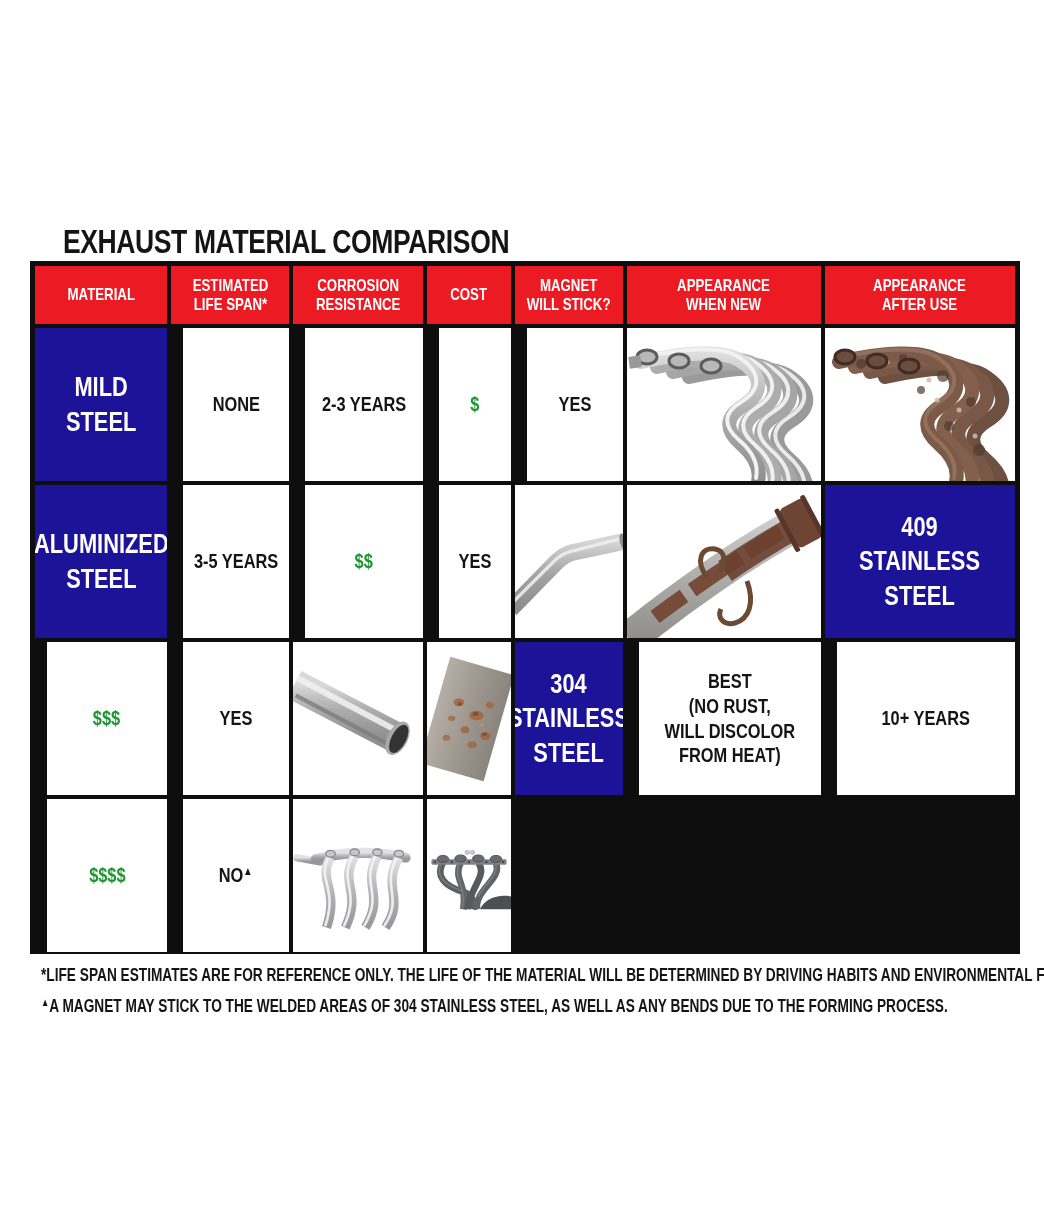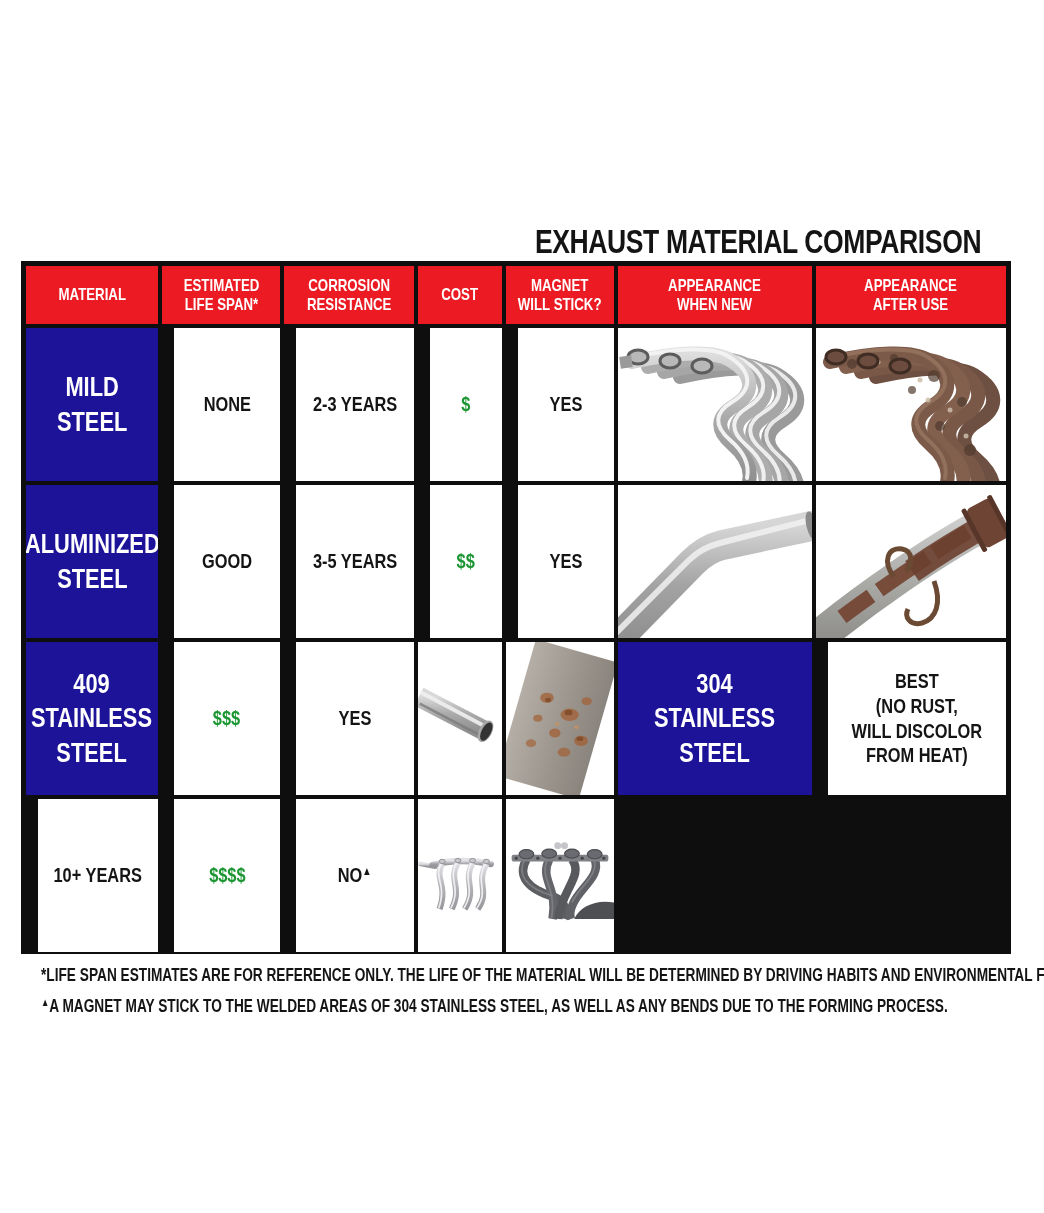--- a/index.html
+++ b/index.html
@@ -4,28 +4,28 @@
 <style>
   * { margin:0; padding:0; box-sizing:border-box; }
   html,body { background:#ffffff; }
   body {
     width:1044px; height:1213px; position:relative; overflow:hidden;
     font-family:"Liberation Sans", sans-serif; color:#141414;
   }
   .page { position:absolute; inset:0; }
 
   .title {
-    position:absolute; top:222px; left:0; width:1044px; text-align:right;
+    position:absolute; top:222px; left:0; width:1044px; text-align:left;
     font-size:34px; font-weight:bold; letter-spacing:-0.5px; color:#141414;
   }
   .cond { display:inline-block; transform:scaleX(0.78); }
   .cond-l { display:inline-block; transform:scaleX(0.76); transform-origin:left center; white-space:nowrap; }
 
   .grid {
-    position:absolute; left:21px; top:261px;
+    position:absolute; left:30px; top:261px;
     width:990px; height:693px;
     background:#0e0e0e; border:5px solid #0e0e0e;
     display:grid;
     grid-template-columns:132px 118px 130px 84px 108px 194px 190px;
     grid-template-rows:58px 153px 153px 153px 153px;
     gap:4px;
   }
   .cell {
     background:#ffffff; display:flex; align-items:center; justify-content:center;
     text-align:center; overflow:hidden;
@@ -159,23 +159,20 @@
         <circle cx="112" cy="72" r="2.5" fill="#cdbda9" opacity="0.85"></circle>
         <ellipse cx="20" cy="29" rx="10" ry="7" fill="#6b4c3e" stroke="#3f2c22" stroke-width="3"></ellipse>
         <ellipse cx="52" cy="33" rx="10" ry="7" fill="#6b4c3e" stroke="#3f2c22" stroke-width="3"></ellipse>
         <ellipse cx="84" cy="38" rx="10" ry="7" fill="#6b4c3e" stroke="#3f2c22" stroke-width="3"></ellipse>
       </svg>
     </div>
 
     <div class="cell mat">
         <span class="cond pre">ALUMINIZED
 STEEL</span>
-      </div>
-    <div class="cell val">
-        <span class="cond pre">GOOD</span>
       </div>
     <div class="cell val">
         <span class="cond pre">3-5 YEARS</span>
       </div>
     <div class="cell val cost">
         <span class="cond pre">$$</span>
       </div>
     <div class="cell val">
         <span class="cond pre"><span>YES</span><sup class="mag"></sup></span>
       </div>

